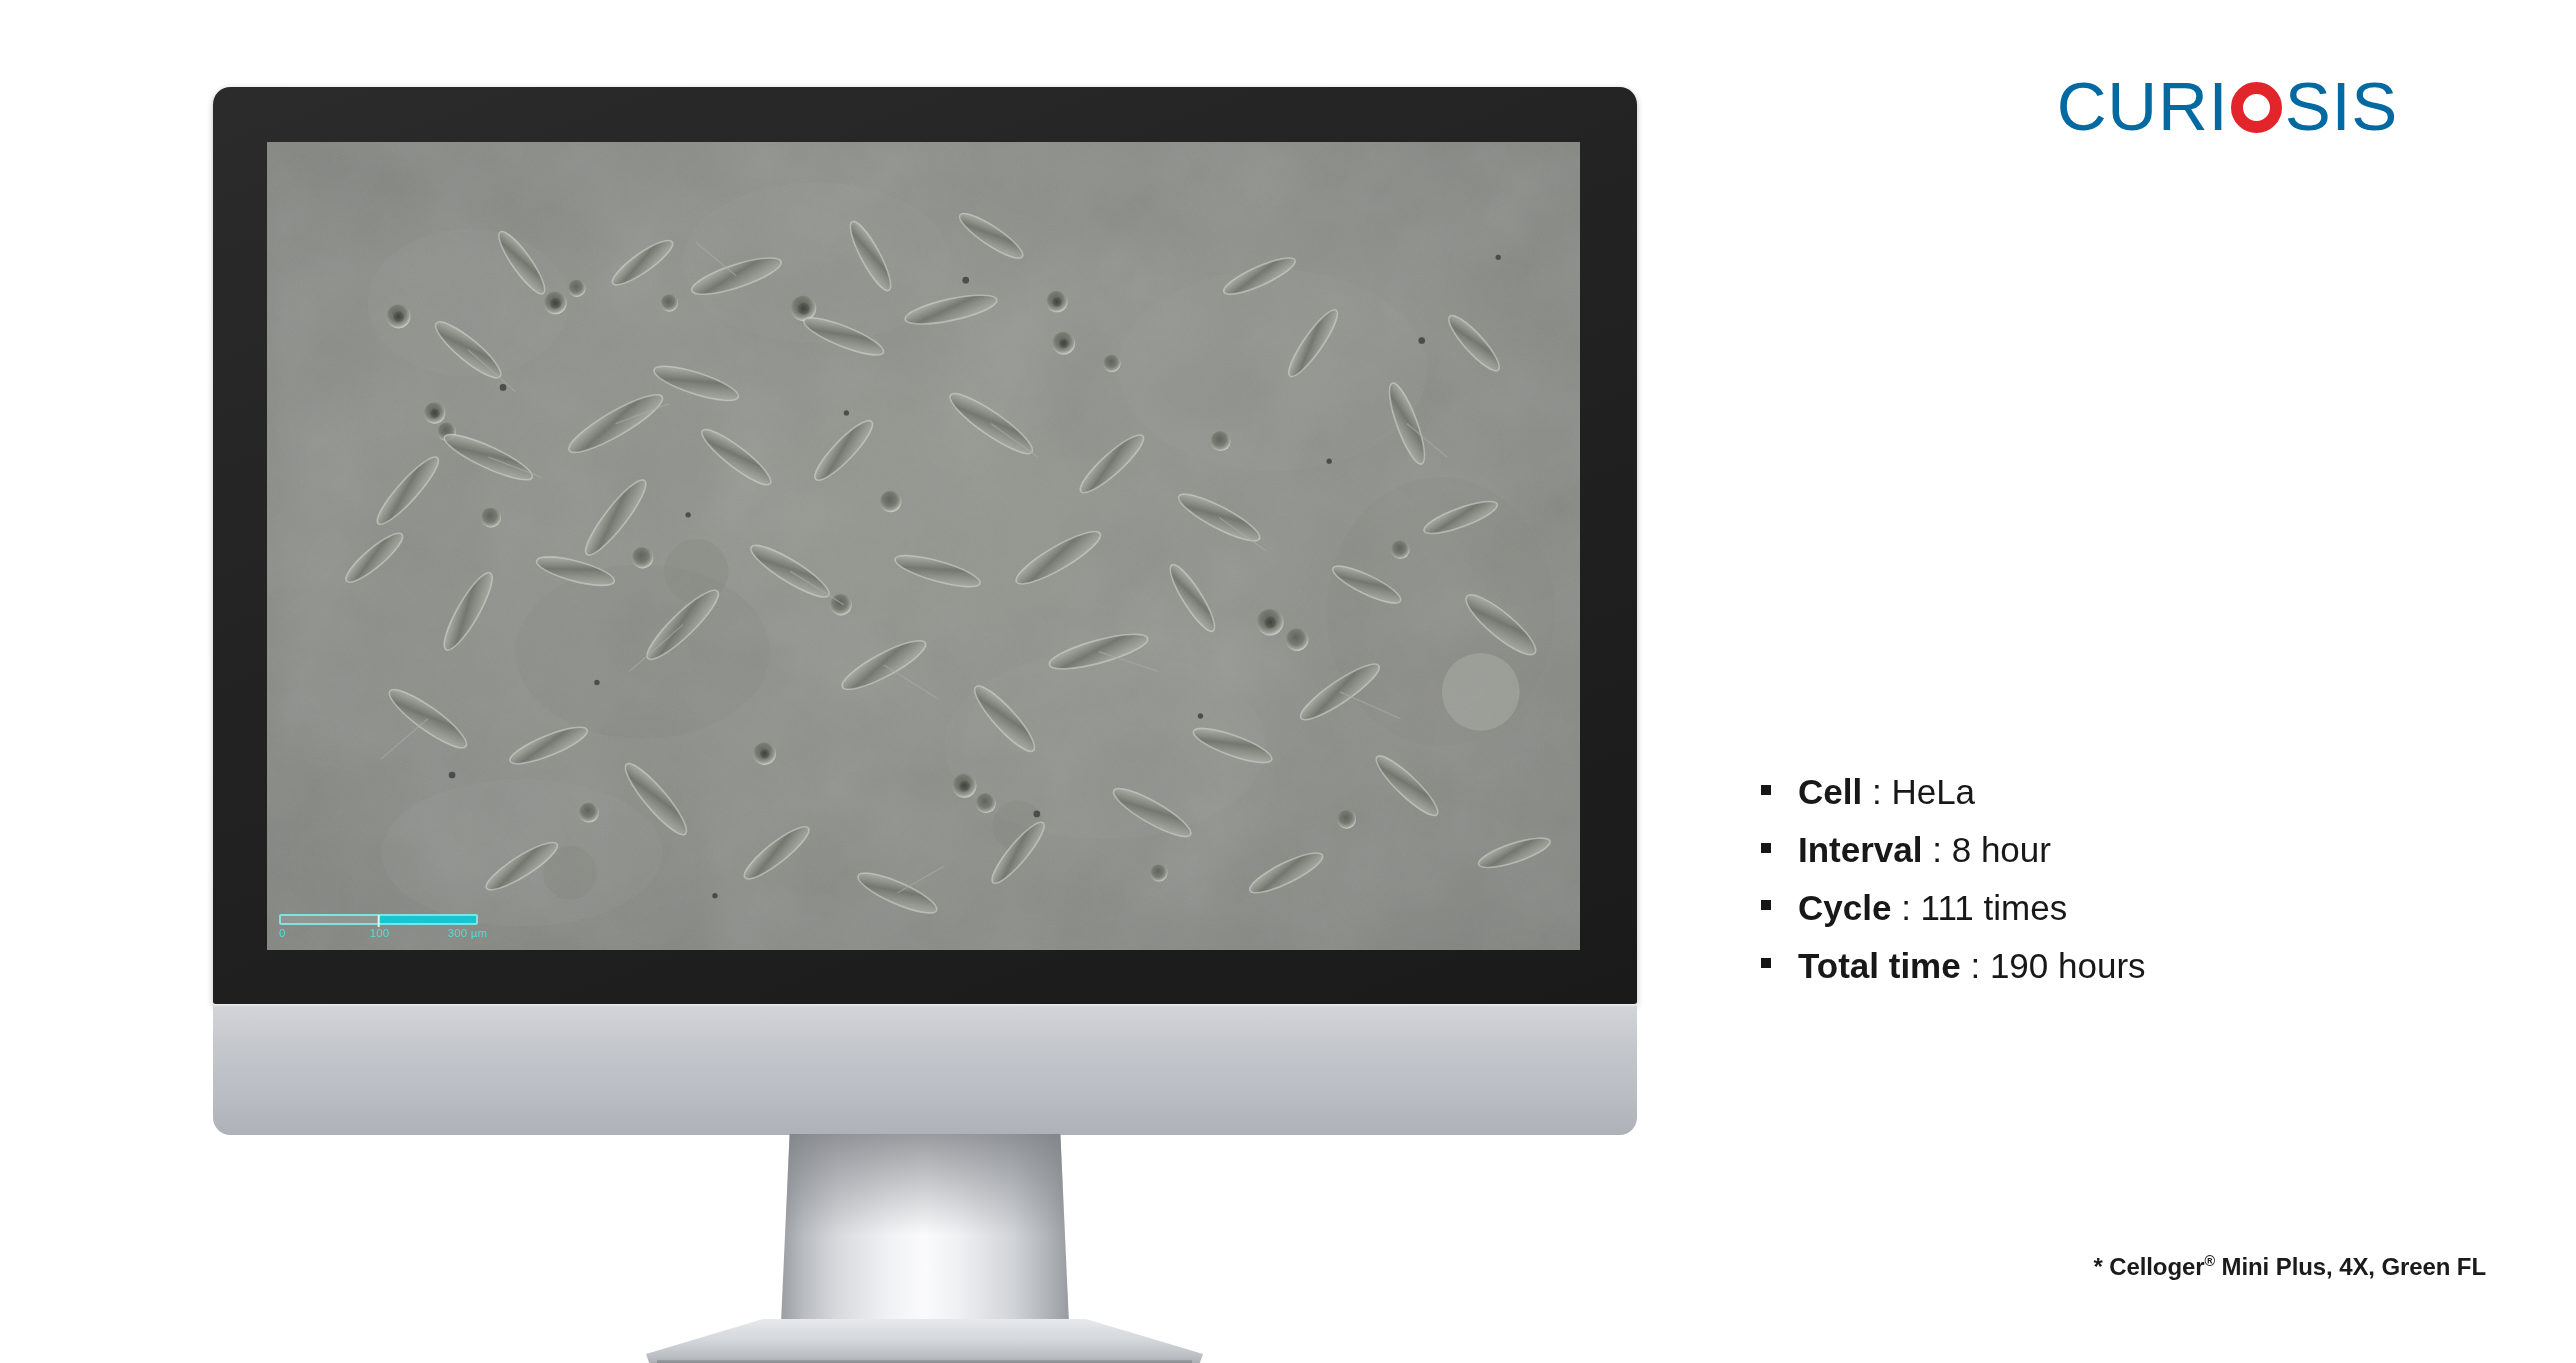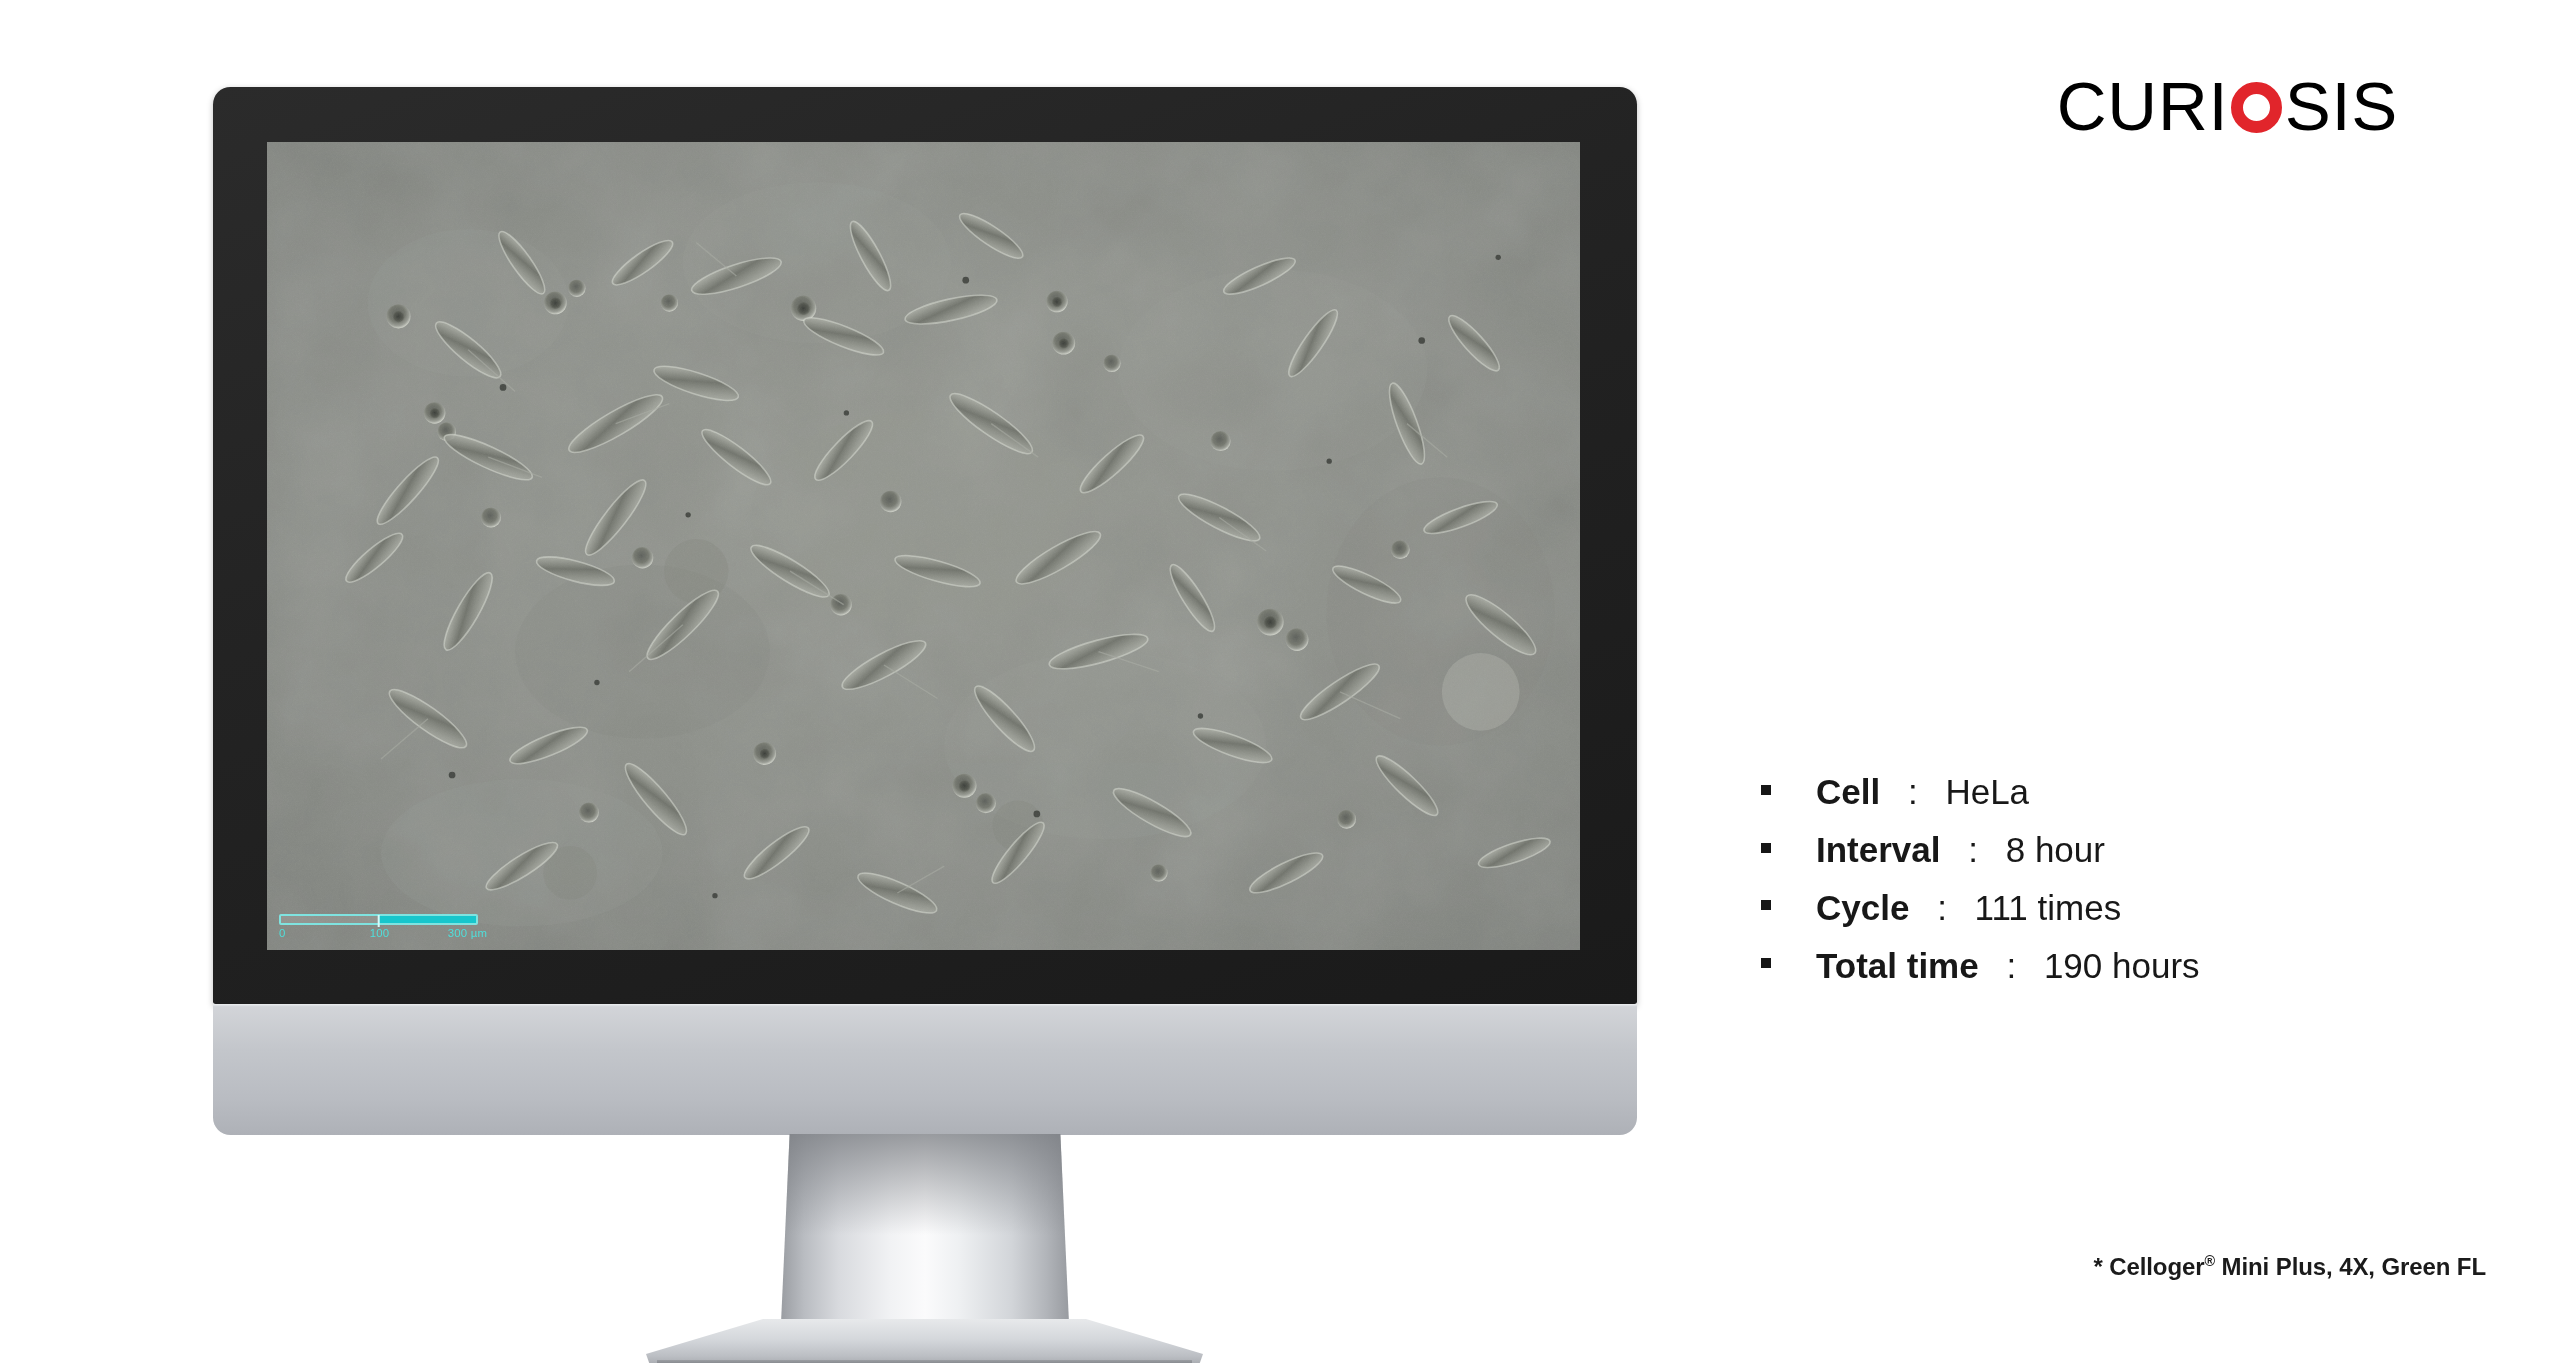--- a/index.html
+++ b/index.html
@@ -24,21 +24,21 @@
     width: 389px;
     height: 81px;
     display: flex;
     align-items: center;
     justify-content: flex-end;
     letter-spacing: 1.3px;
   }
   .logo-text {
     font-size: 69px;
     font-weight: 400;
-    color: #000000;
+    color: #0369a1;
     line-height: 1;
     letter-spacing: 0.7px;
     font-family: "Liberation Sans", sans-serif;
     display: flex;
     align-items: center;
   }
   .logo-o {
     display: inline-block;
     width: 51px;
     height: 51px;
@@ -206,21 +206,20 @@
     padding: 0;
   }
   .spec-item {
     display: flex;
     align-items: baseline;
     margin-bottom: 10.7px;
     font-size: 35px;
     color: #181818;
     line-height: 1.35;
     font-family: "Liberation Sans", sans-serif;
-    gap: 18px;
   }
   .spec-bullet {
     width: 10px;
     height: 10px;
     background: #161616;
     margin-right: 27px;
     flex: 0 0 auto;
     position: relative;
     top: -9.4px;
   }

